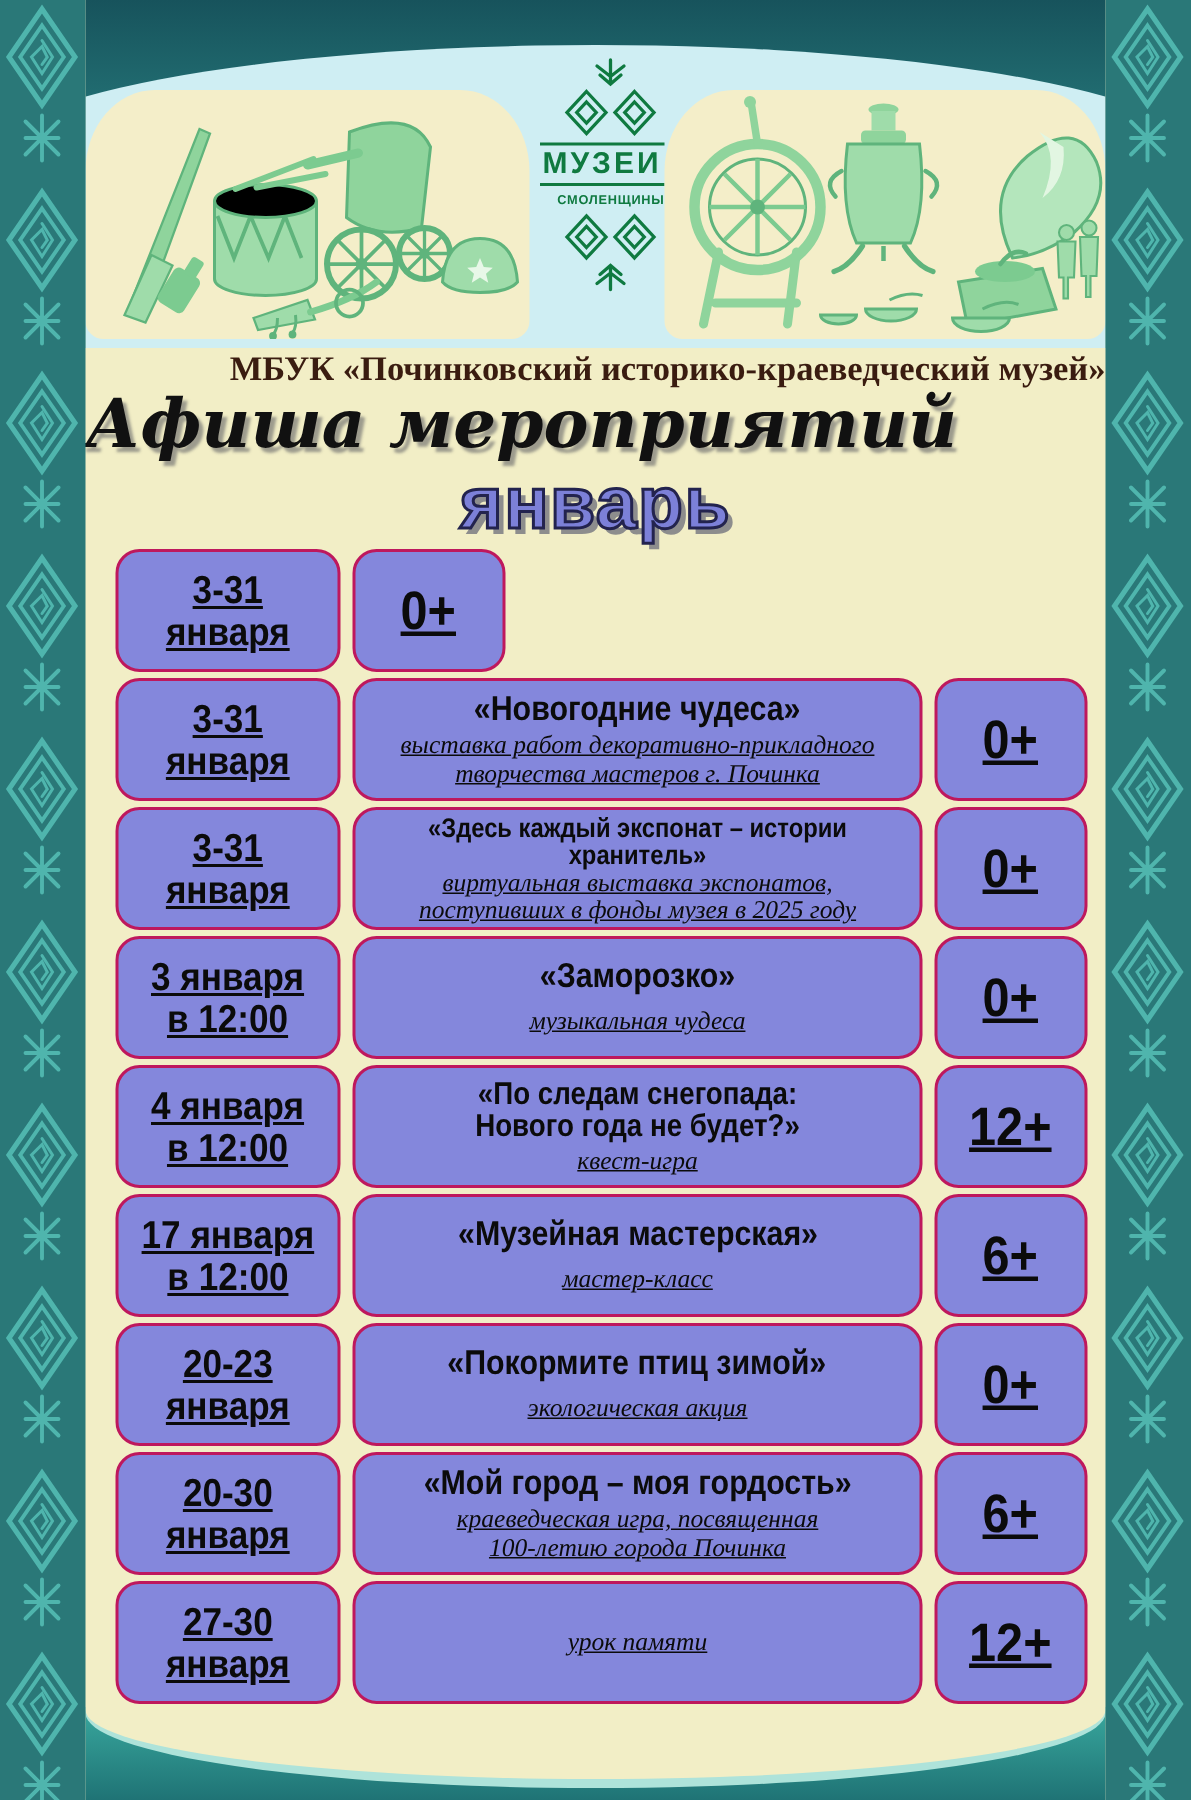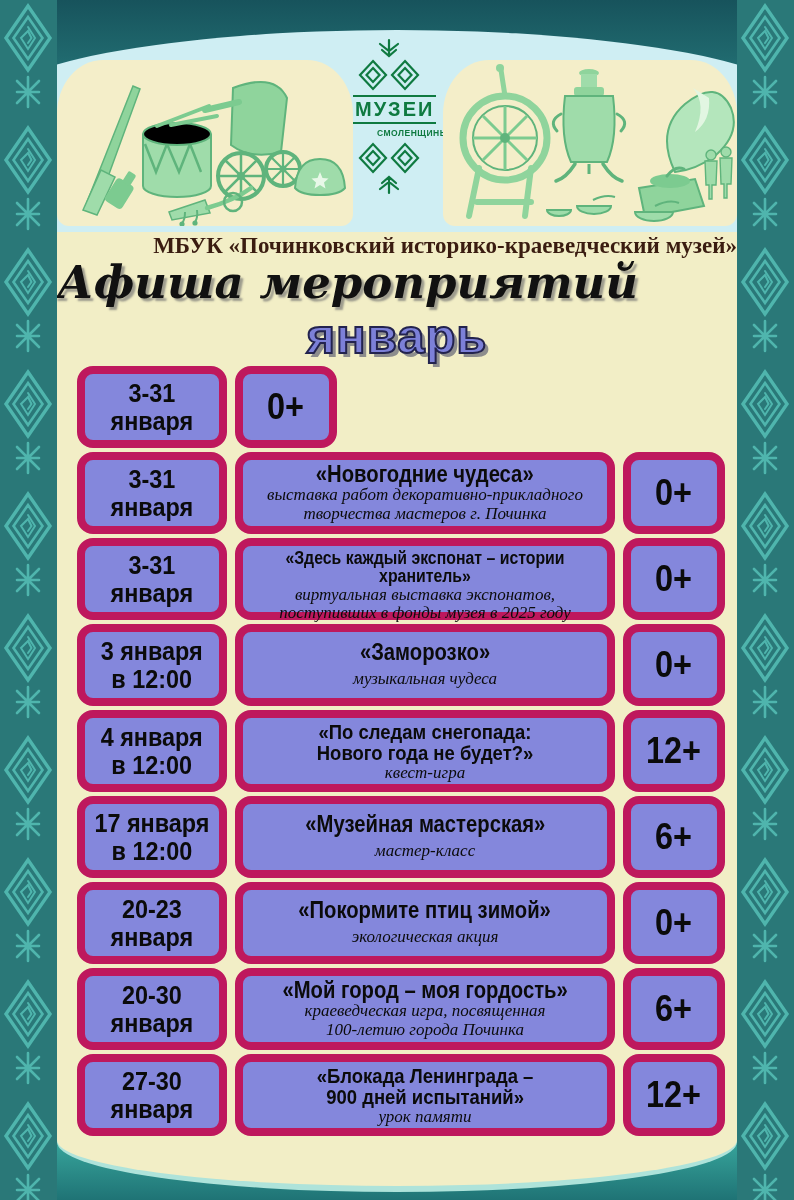--- a/index.html
+++ b/index.html
@@ -12,38 +12,38 @@
   
   .header{position:absolute;top:0;left:57px;width:680px;height:232px;overflow:hidden;
           background:linear-gradient(180deg,#17535c 0%,#2a8484 55%,#43aaa2 100%);}
   .header-blue{position:absolute;left:-70px;right:-70px;top:30px;height:280px;background:#cfeef3;
           border-radius:50% 50% 0 0 / 78px 78px 0 0;}
   .panel{position:absolute;top:60px;height:166px;background:#f4eec9;
           border-radius:46px 46px 12px 12px / 54px 54px 12px 12px;overflow:hidden;}
   .panel-left{left:0;width:296px;}
   .panel-right{right:0;width:294px;}
   .center-strip{position:absolute;left:296px;width:90px;top:0;bottom:0;display:flex;
-          flex-direction:column;align-items:flex-start;justify-content:center;gap:2px;}
+          flex-direction:column;align-items:flex-end;justify-content:center;gap:2px;}
   .logo-word{color:#0f7a40;font-weight:bold;font-size:20px;letter-spacing:2px;
           border-top:2px solid #0f7a40;border-bottom:2px solid #0f7a40;padding:1px 2px;line-height:1.15;}
   .logo-sub{color:#0f7a40;font-weight:bold;font-size:8.5px;letter-spacing:.5px;margin-top:2px;margin-left:24px;}
   
   .org-title{position:absolute;top:233px;left:57px;width:680px;text-align:right;
           color:#3a1c10;font-family:"Liberation Serif",serif;font-weight:bold;font-size:23px;z-index:5;}
   .main-title{position:absolute;top:256px;left:57px;width:680px;color:#111;
           font-family:"DejaVu Serif",serif;font-style:italic;font-weight:bold;font-size:45px;
           text-shadow:3px 3px 2px rgba(110,110,110,.65);z-index:5;}
   .month{position:absolute;top:308px;left:57px;width:680px;text-align:center;
           font-weight:bold;font-size:49px;letter-spacing:1px;color:#7c80d8;
           -webkit-text-stroke:2px #23234e;text-shadow:4px 4px 0 #8d8d8d;z-index:5;}
   
   .events{position:absolute;top:366px;left:77px;width:648px;z-index:5;}
   .row{display:flex;gap:8px;margin-bottom:4px;height:82px;}
-  .cell{background:#8487dc;border:8px solid #be185d;border-radius:16px;box-sizing:border-box;
-        display:flex;flex-direction:column;align-items:center;justify-content:center;color:#0b0b0b;}
+  .cell{background:#8487dc;border:2px solid #be185d;border-radius:16px;box-sizing:border-box;
+        display:flex;flex-direction:column;align-items:center;justify-content:center;color:#0b0b0b;text-decoration:underline;}
   .cell-date{width:150px;flex:none;font-weight:bold;font-size:26px;line-height:1.08;
         text-align:center;}
   .cell-event{flex:1;padding:3px 8px;justify-content:space-evenly;}
   .cell-age{width:102px;flex:none;font-weight:bold;font-size:36px;}
   .ev-title{font-weight:bold;font-size:23px;line-height:1.02;text-align:center;}
   .t-md .ev-title{font-size:21px;}
   .t-sm .ev-title{font-size:18px;}
   .ev-desc{font-family:"Liberation Serif",serif;font-style:italic;font-size:17px;
         line-height:1.1;text-align:center;}
   .pre{white-space:pre-line;}
@@ -323,22 +323,20 @@
           <span class="cond2">6+</span>
         </div>
     </div>
 
     <div class="row t-md">
       <div class="cell cell-date">
           <span class="cond2 pre">27-30
 января</span>
         </div>
       <div class="cell cell-event">
-        <div class="ev-title"><span class="cond pre">«Блокада Ленинграда –
-900 дней испытаний»</span></div>
         <div class="ev-desc pre">урок памяти</div>
       </div>
       <div class="cell cell-age">
           <span class="cond2">12+</span>
         </div>
     </div>
 
   </div>
 
   <div class="footer">

